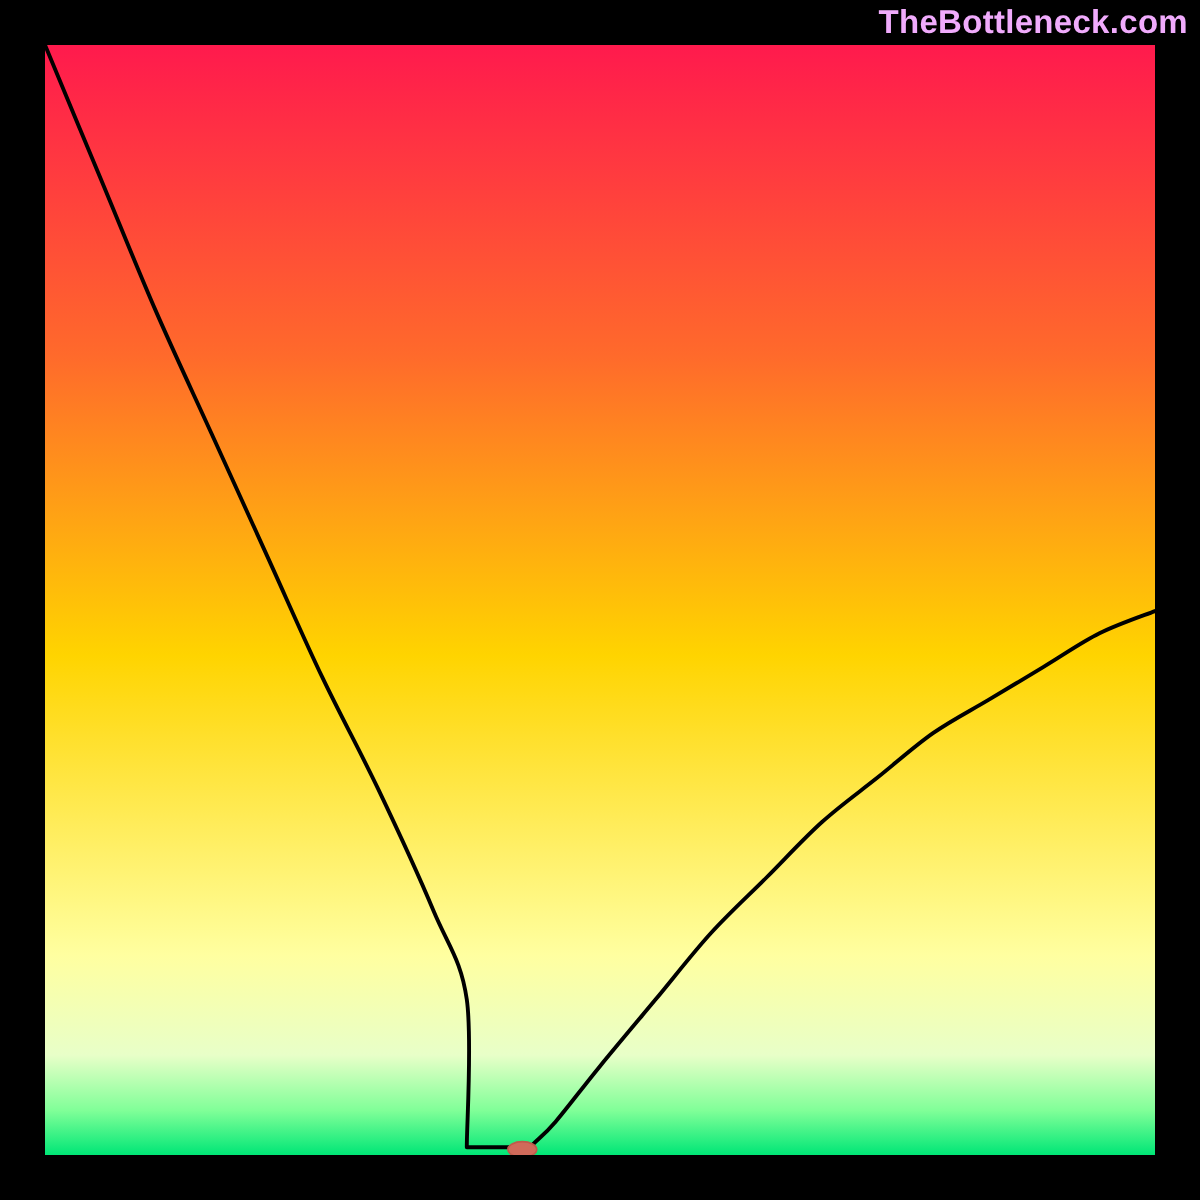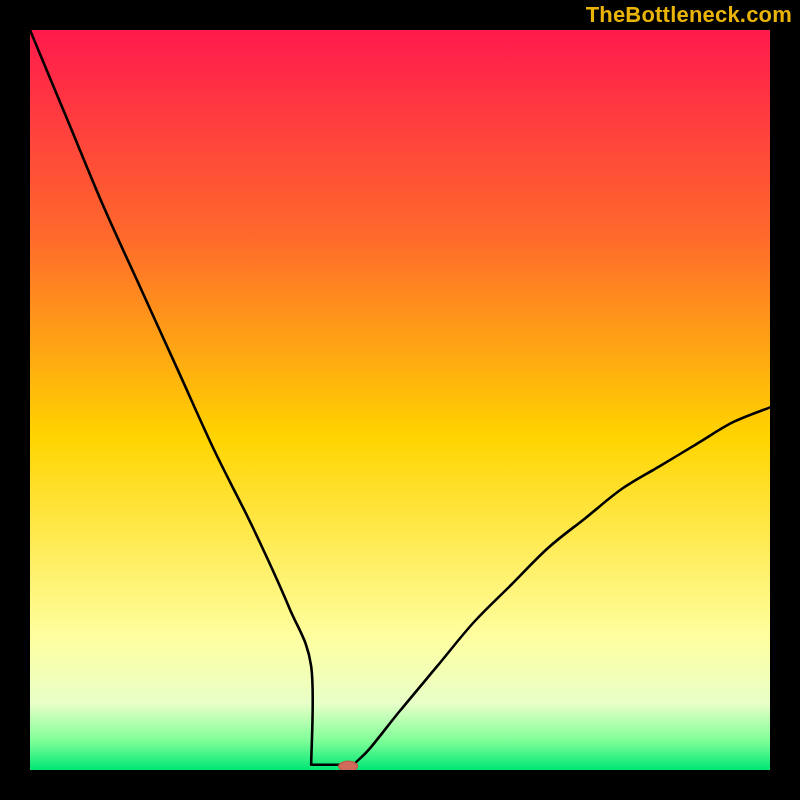--- a/index.html
+++ b/index.html
@@ -13,21 +13,21 @@
   .frame {
     position: relative;
     width: 800px;
     height: 800px;
     background: #000;
   }
   .watermark {
     position: absolute;
     top: 2px;
     right: 8px;
-    color: #eab308;
+    color: #f0abfc;
     font-size: 22px;
     font-weight: 600;
     letter-spacing: 0.2px;
     user-select: none;
   }
   .plot-area {
     position: absolute;
     left: 30px;
     top: 30px;
     width: 740px;

